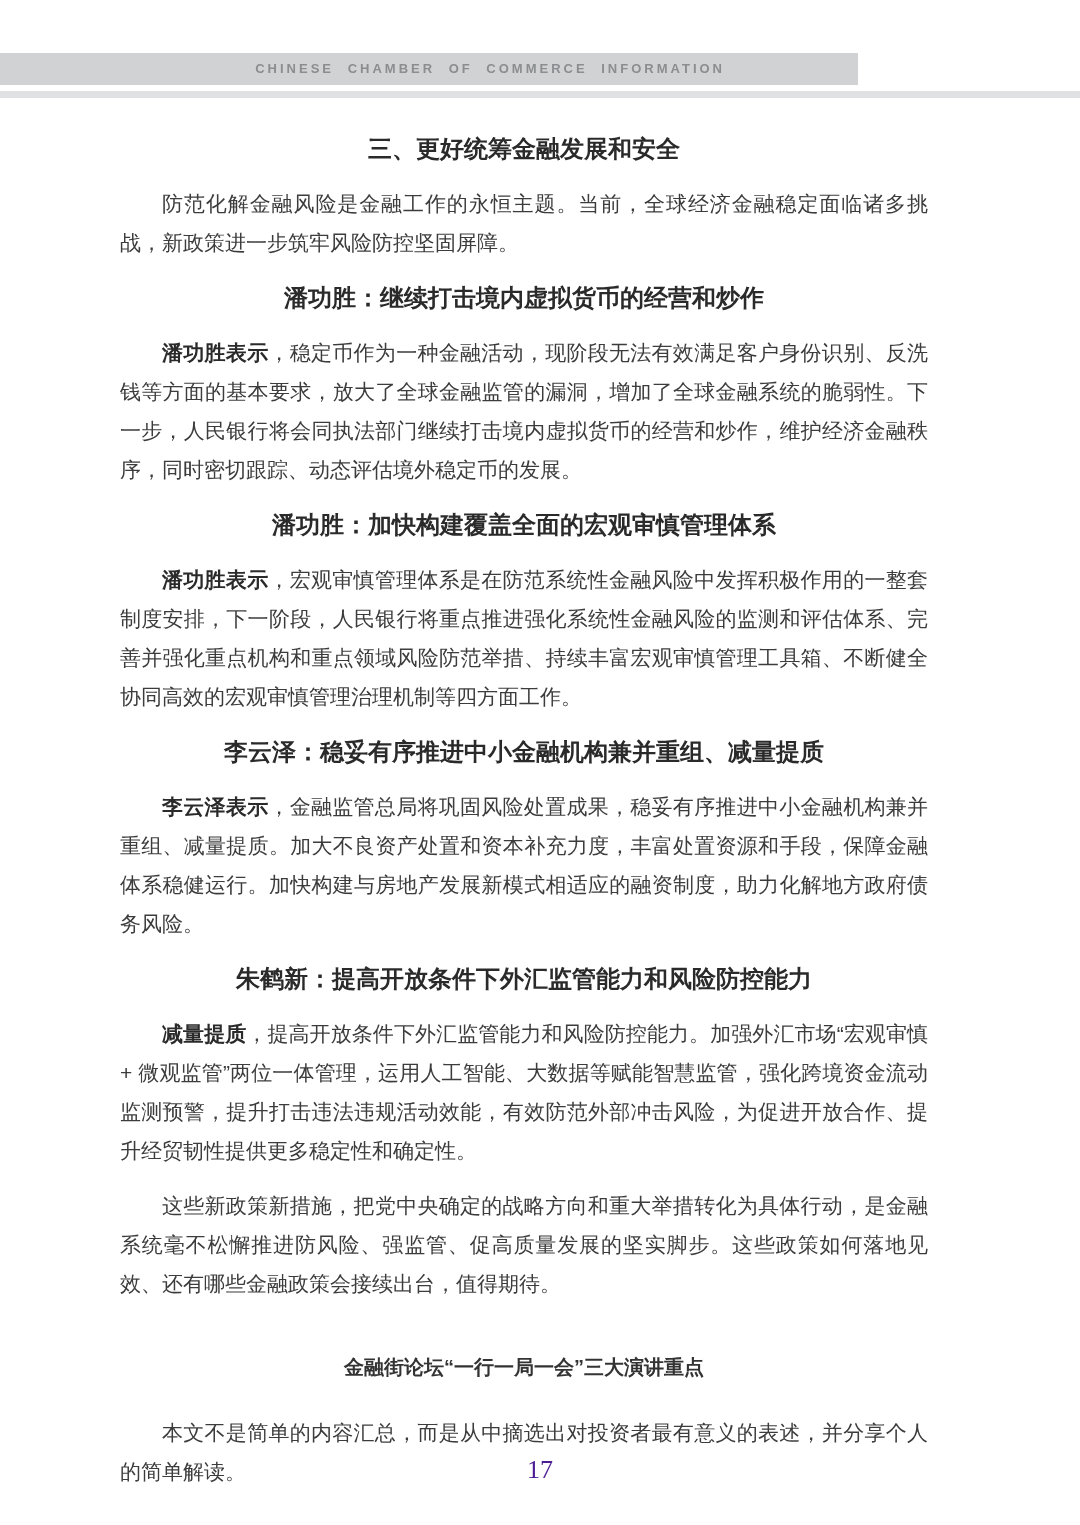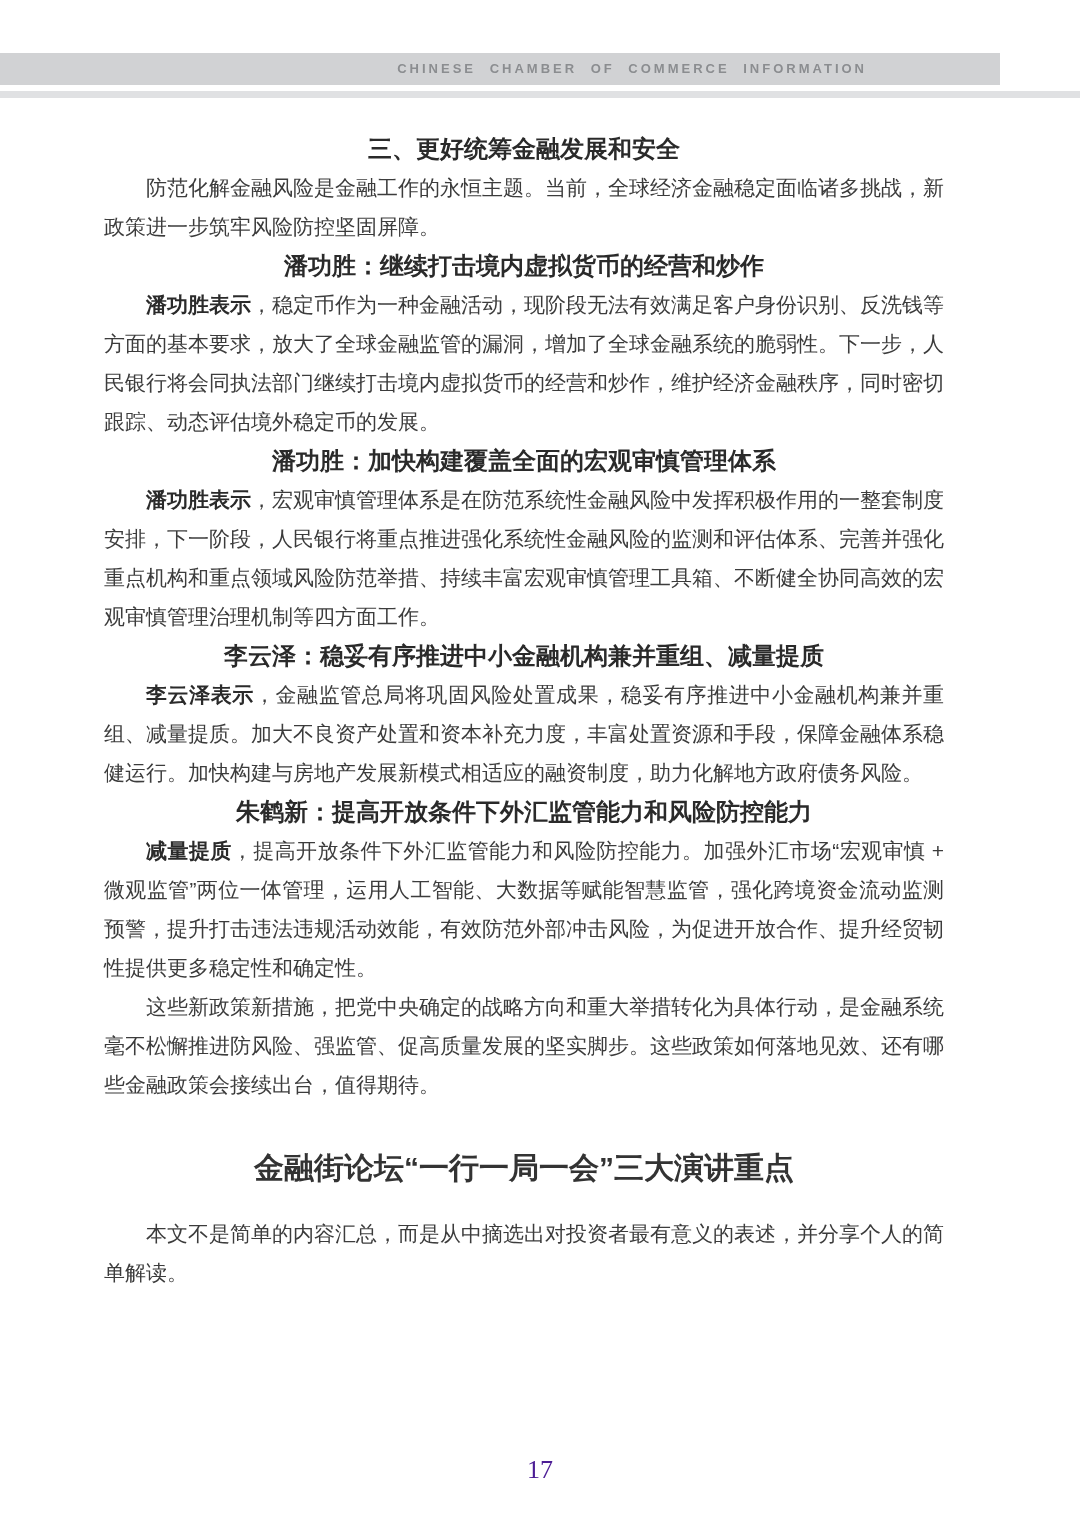--- a/index.html
+++ b/index.html
@@ -13,21 +13,21 @@
   body{
     width:1080px;height:1525px;
     background:#ffffff;
     position:relative;
     overflow:hidden;
     font-family:"Liberation Sans", sans-serif;
     color:var(--text);
   }
   .header-bar{
     position:absolute;left:0;top:53px;
-    width:1000px;height:32px;
+    width:858px;height:32px;
     background:var(--header_bar);
   }
   .brand{
     position:absolute;right:133px;top:0;
     line-height:32px;
     font-size:13px;
     font-weight:bold;
     letter-spacing:3px;
     word-spacing:7px;
     color:var(--brand_text);
@@ -38,35 +38,35 @@
     width:1080px;height:7px;
     background:var(--header_bar_light);
   }
   .content{
     position:absolute;left:104px;top:129px;
     width:840px;
     font-size:21px;
     line-height:39px;
     text-align:justify;
   }
-  .content p{margin:0;text-indent:2em;}
+  .content p{margin:16px;text-indent:2em;}
   .sec-heading{
     margin:0;
     font-size:24px;
     line-height:39px;
     font-weight:bold;
     text-align:center;
     text-indent:0;
     color:var(--heading);
   }
   .lead{font-weight:bold;color:var(--heading);}
   .src{float:right;font-weight:bold;color:var(--heading);text-indent:0;}
   .article-title{
     margin:40px 0 22px 0;
-    font-size:30px;
+    font-size:20px;
     line-height:48px;
     font-weight:bold;
     text-align:center;
     text-indent:0;
     color:#333333;
   }
   .page-number{
     position:absolute;left:0;top:1455px;
     width:1080px;
     text-align:center;

